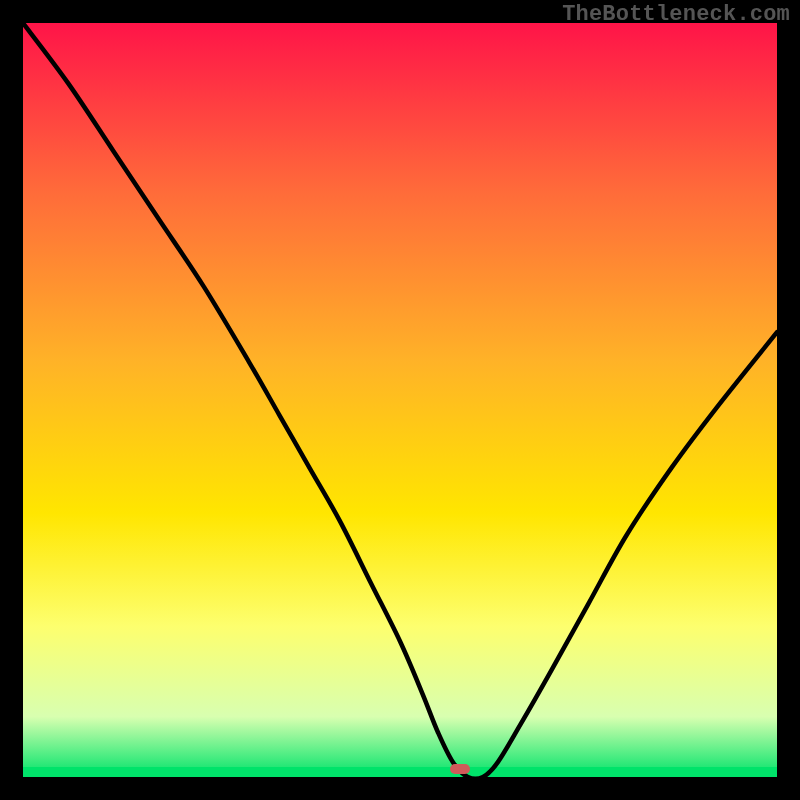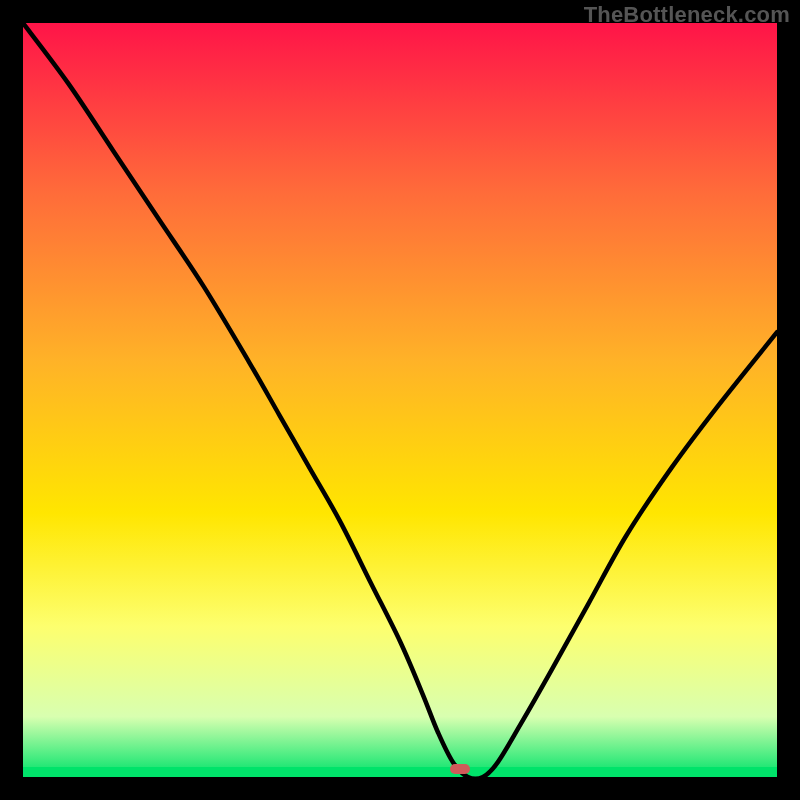--- a/index.html
+++ b/index.html
@@ -19,20 +19,21 @@
   }
   .watermark {
     position: absolute;
     top: 2px;
     right: 10px;
     color: #555;
     font-size: 22px;
     font-weight: 600;
     letter-spacing: 0.2px;
     z-index: 20;
+    font-family: Liberation Mono, monospace;
   }
   .plot {
     position: absolute;
     left: 23px;
     top: 23px;
     width: 754px;
     height: 754px;
   }
   .bg {
     position: absolute;

